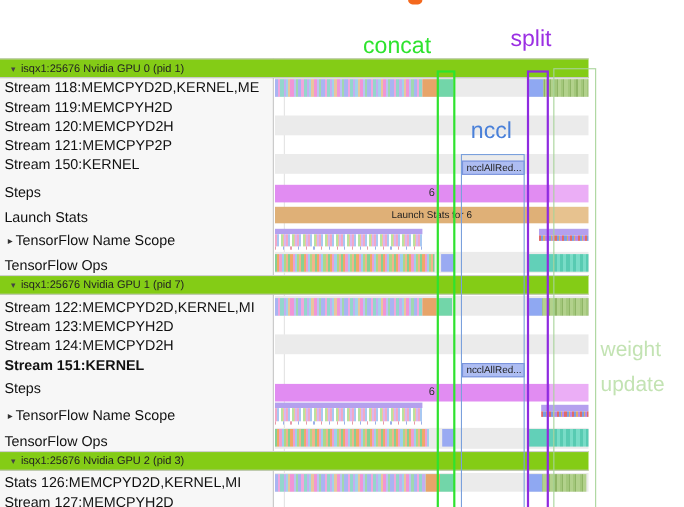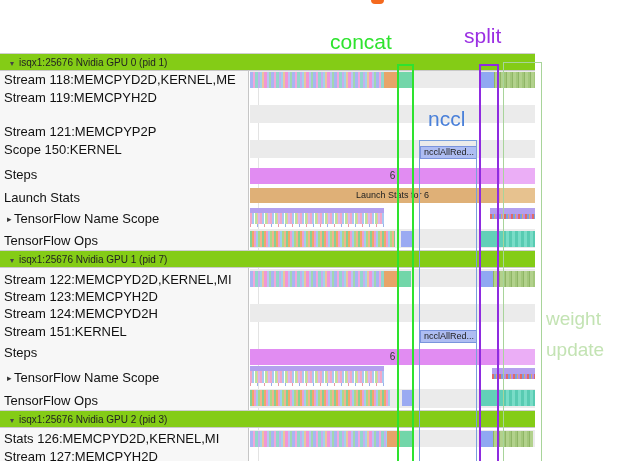--- a/index.html
+++ b/index.html
@@ -60,32 +60,33 @@
   </div>
   <div class="abs hdr" style="top:250px;">
     <span class="tri">▾</span><span>isqx1:25676 Nvidia GPU 1 (pid 7)</span>
   </div>
   <div class="abs hdr" style="top:410px;">
     <span class="tri">▾</span><span>isqx1:25676 Nvidia GPU 2 (pid 3)</span>
   </div>
 
   <div class="abs lbl" style="top:72px;">Stream 118:MEMCPYD2D,KERNEL,ME</div>
   <div class="abs lbl" style="top:90px;">Stream 119:MEMCPYH2D</div>
+  <div class="abs lbl" style="top:107px;">Stream 120:MEMCPYD2H</div>
   <div class="abs lbl" style="top:124px;">Stream 121:MEMCPYP2P</div>
-  <div class="abs lbl" style="top:142px;">Scope 150:KERNEL</div>
+  <div class="abs lbl" style="top:142px;">Stream 150:KERNEL</div>
   <div class="abs lbl" style="top:167px;">Steps</div>
   <div class="abs lbl" style="top:190px;">Launch Stats</div>
   <div class="abs expand-arrow" style="top:211px;">▸</div>
   <div class="abs lbl lbl-indent" style="top:211px;">TensorFlow Name Scope</div>
   <div class="abs lbl" style="top:233px;">TensorFlow Ops</div>
 
   <div class="abs lbl" style="top:272px;">Stream 122:MEMCPYD2D,KERNEL,MI</div>
   <div class="abs lbl" style="top:289px;">Stream 123:MEMCPYH2D</div>
   <div class="abs lbl" style="top:306px;">Stream 124:MEMCPYD2H</div>
-  <div class="abs lbl" style="top:324px;">Stream 151:KERNEL</div>
+  <div class="abs lbl" style="top:324px;font-weight:bold;">Stream 151:KERNEL</div>
   <div class="abs lbl" style="top:345px;">Steps</div>
   <div class="abs expand-arrow" style="top:370px;">▸</div>
   <div class="abs lbl lbl-indent" style="top:370px;">TensorFlow Name Scope</div>
   <div class="abs lbl" style="top:393px;">TensorFlow Ops</div>
 
   <div class="abs lbl" style="top:431px;">Stats 126:MEMCPYD2D,KERNEL,MI</div>
   <div class="abs lbl" style="top:449px;">Stream 127:MEMCPYH2D</div>
 
   <div class="bar stripes-multi" style="left:250px;top:72px;width:134px;height:16px;"></div>
   <div class="bar" style="left:384px;top:72px;width:14px;height:16px;background:#e7a469;"></div>

